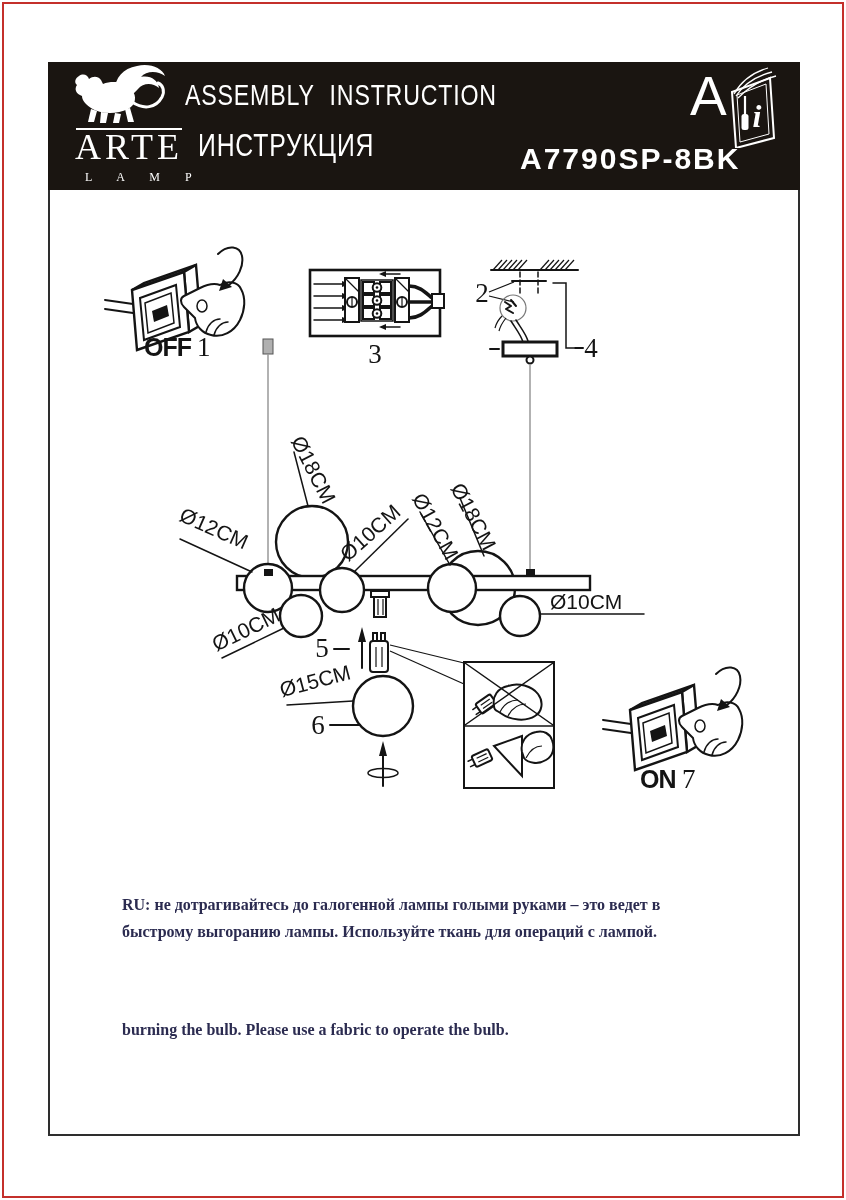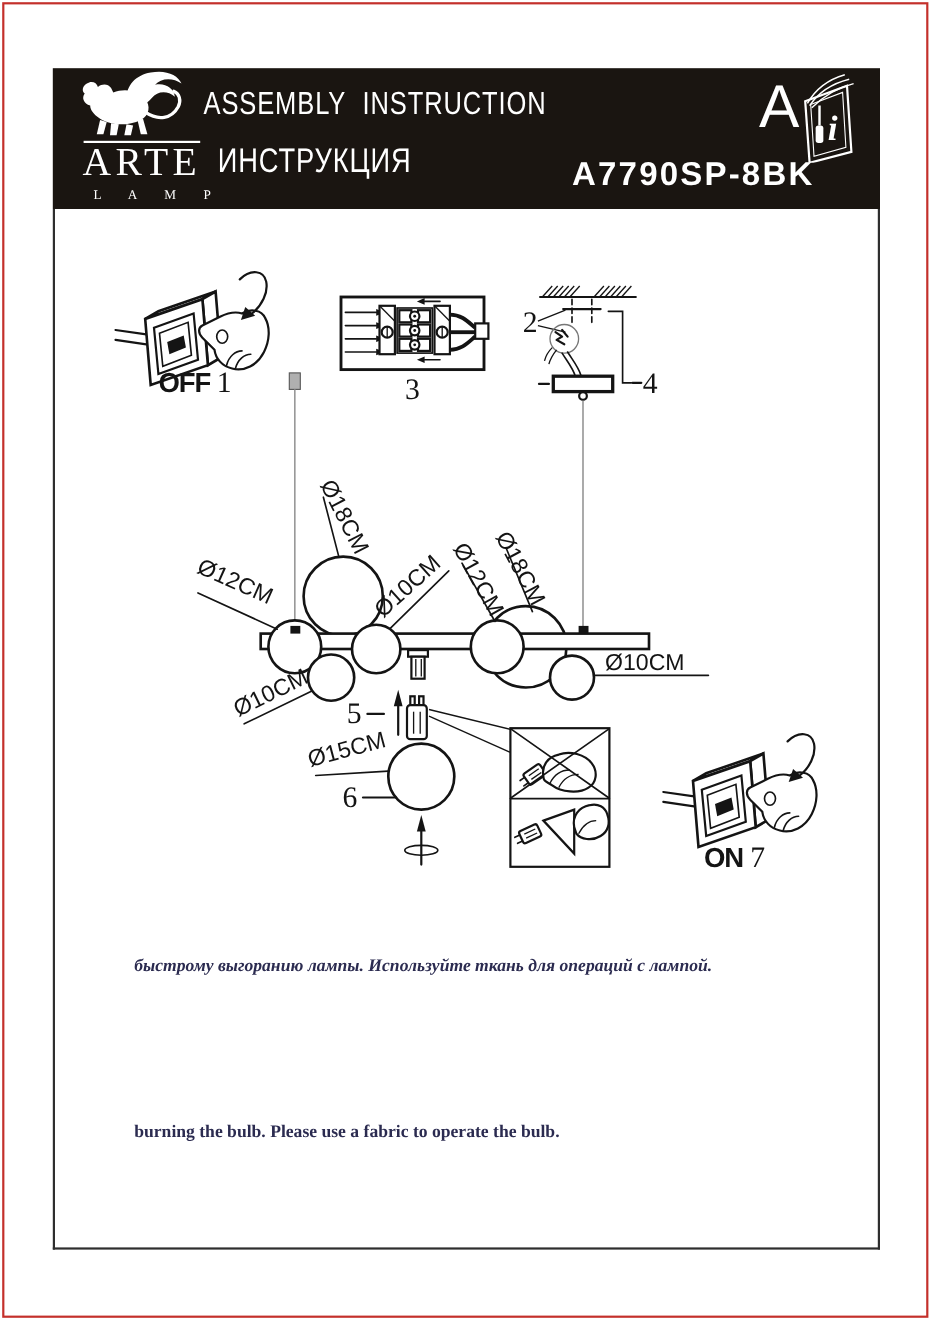--- a/index.html
+++ b/index.html
@@ -292,15 +292,16 @@
       <ellipse class="ln15" cx="335" cy="583" rx="15" ry="4.5"></ellipse>
     </g>
 
     <g>
       <use href="#switchGlyph" transform="translate(498,420)"></use>
       <text class="t-sw" x="592" y="598">ON</text>
       <text class="t-num" x="634" y="598">7</text>
     </g>
   </svg>
 
-  <div class="warn-line" style="top:870px;font-style:italic;">быстрому выгоранию лампы. Используйте ткань для операций с лампой.</div>
+  <div class="warn-line" style="top:896px;">RU: не дотрагивайтесь до галогенной лампы голыми руками – это ведет в</div>
+  <div class="warn-line" style="top:923px;">быстрому выгоранию лампы. Используйте ткань для операций с лампой.</div>
   <div class="warn-line" style="top:1021px;">burning the bulb. Please use a fabric to operate the bulb.</div>
 </div>
 
 </body></html>

